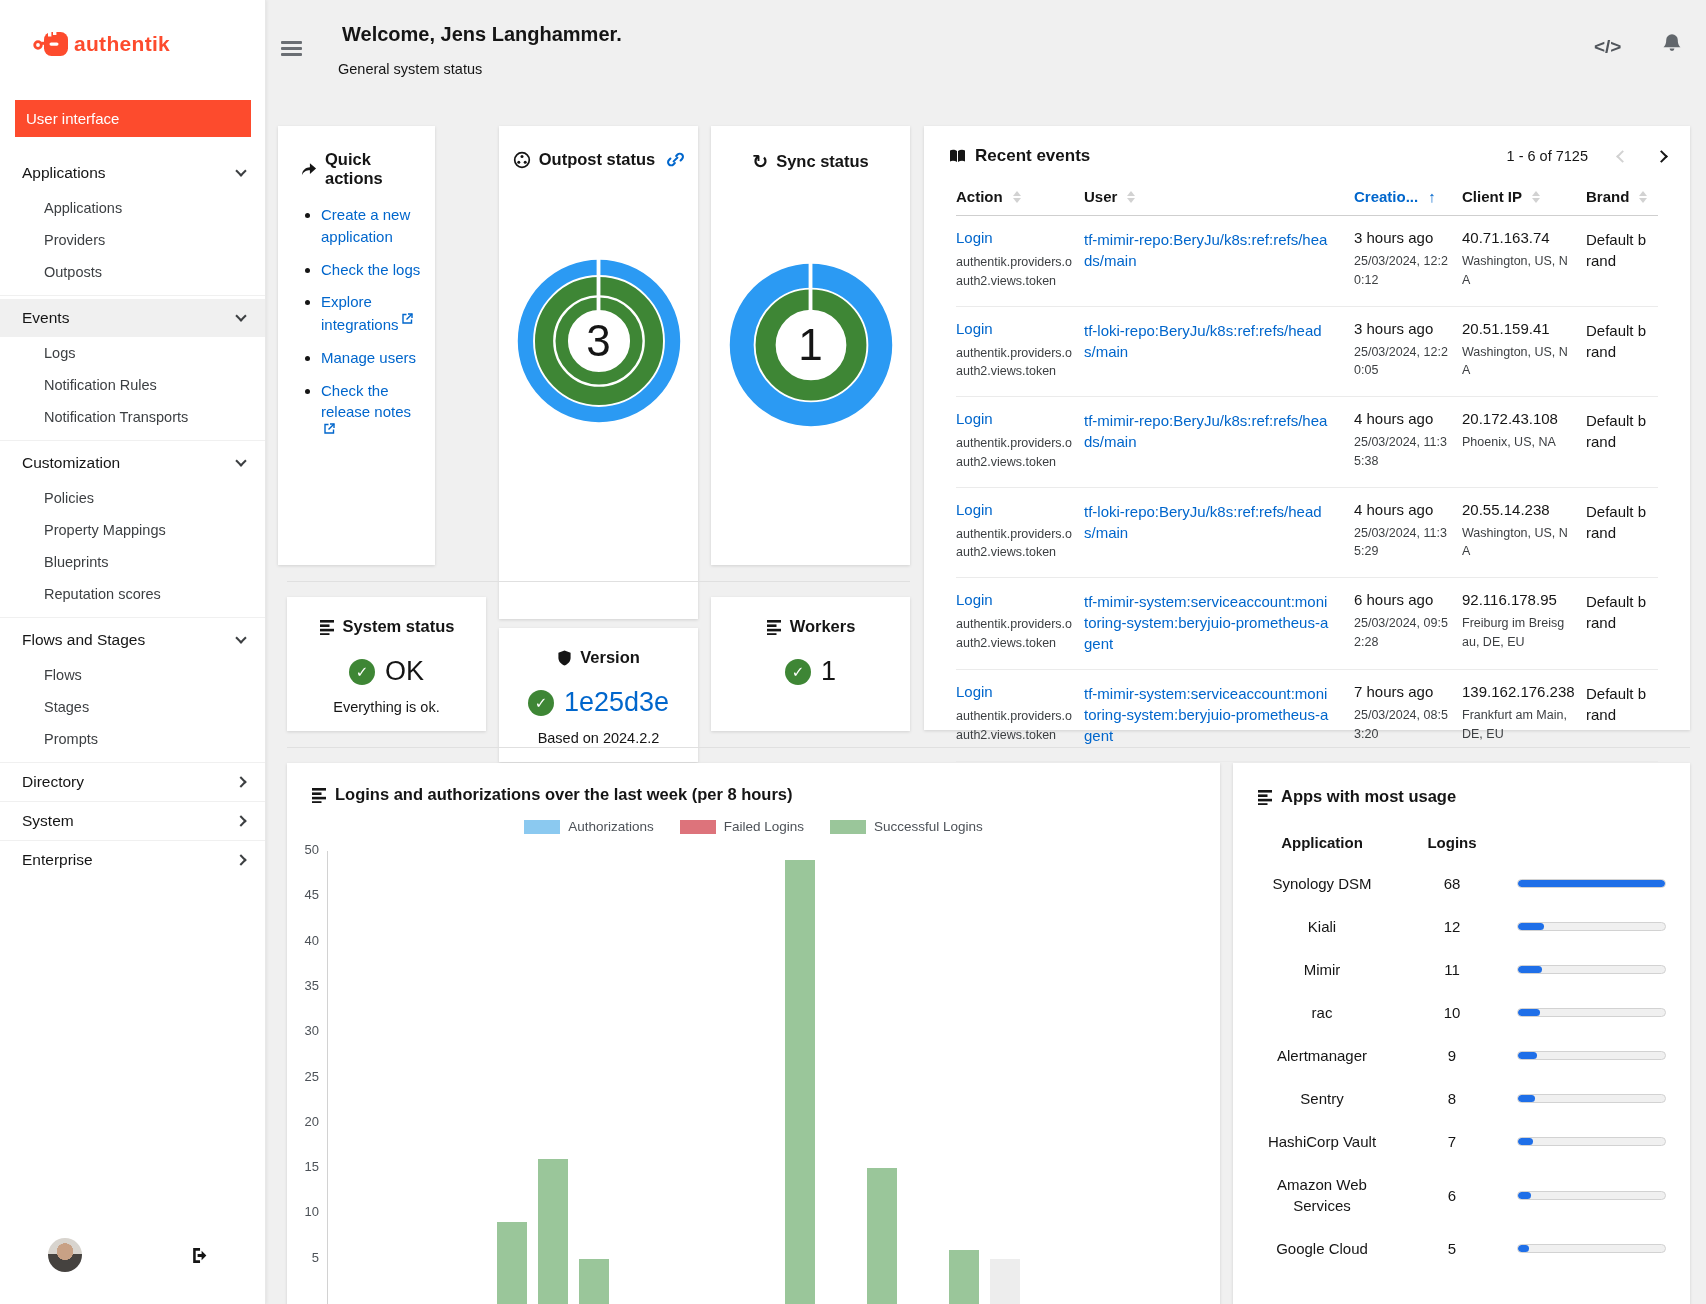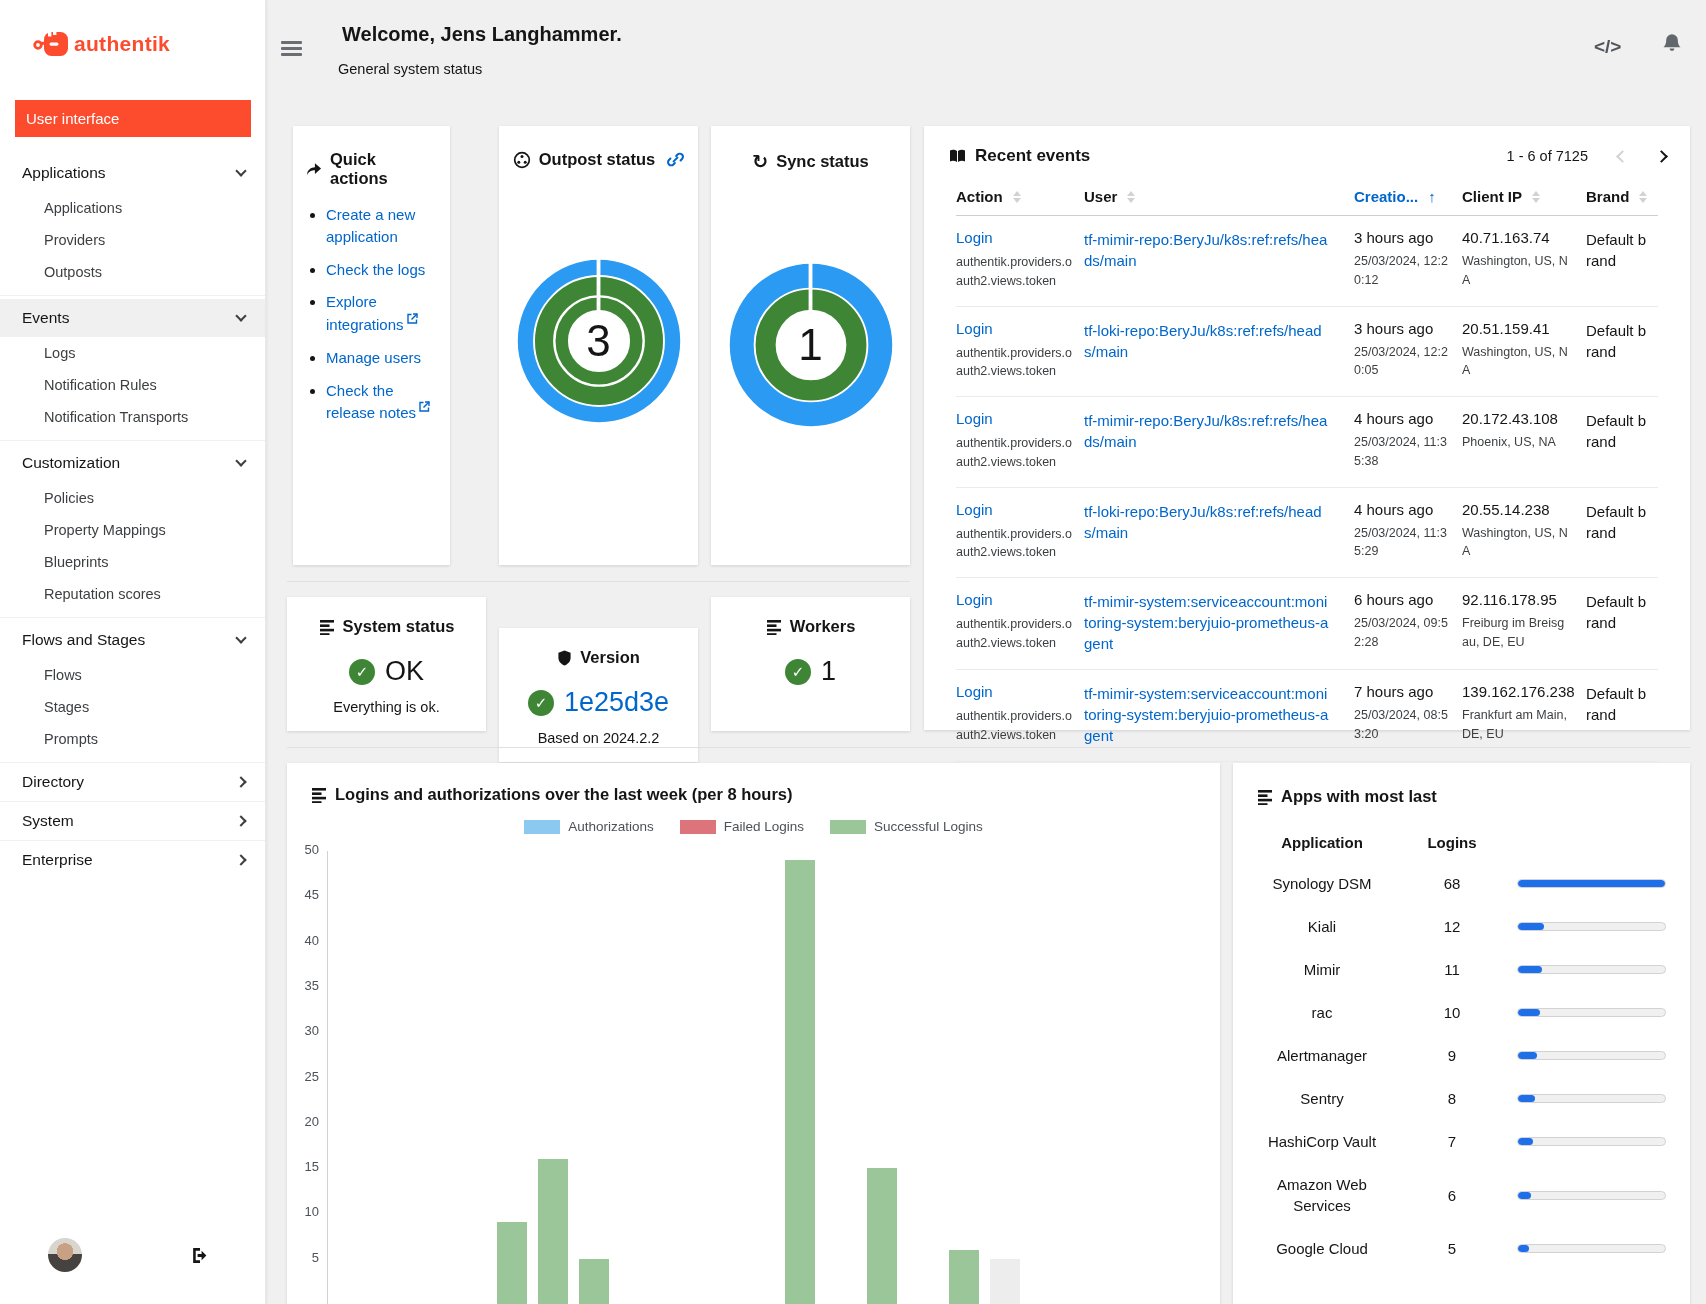--- a/index.html
+++ b/index.html
@@ -41,27 +41,27 @@
   .page-sub { position:absolute; left:72px; top:61px; font-size:14.5px; }
   .top-ic { position:absolute; top:36px; background:none; border:none; cursor:pointer; }
   .code-ic { left:1328px; font-size:19px; font-weight:bold; color:#51565c; font-family:inherit; }
   .bell-ic { left:1396px; top:33px; }
 
   .card { position:absolute; background:#fff; box-shadow:0 1px 3px rgba(0,0,0,.13); }
   .c-title { display:flex; align-items:center; gap:8px; font-size:16.5px; font-weight:bold; }
   .center-t { justify-content:center; }
 
   
-  #qa-card { left:27px; top:126px; width:157px; height:439px; padding:24px 14px 0 12px; }
+  #qa-card { left:12px; top:126px; width:157px; height:439px; padding:24px 14px 0 22px; }
   .qa-list { margin:16px 0 0 0; padding-left:21px; }
   .qa-list li { margin-bottom:11px; font-size:15px; line-height:1.45; color:#151515; }
   .qa-list a { color:#0066cc; text-decoration:none; }
 
   
-  #outpost-card { left:233px; top:126px; width:199px; height:439px; }
+  #outpost-card { left:233px; top:126px; width:199px; height:493px; }
   #sync-card    { left:445px; top:126px; width:199px; height:439px; }
   .donut-title { margin-top:24px; }
   .donut-wrap { position:relative; width:172px; margin:86px auto 0; }
   .donut-num { position:absolute; inset:0; display:flex; align-items:center; justify-content:center; font-size:44px; }
   .sync-glyph { font-size:19px; font-weight:bold; color:#151515; }
 
   
   #events-card { left:658px; top:126px; width:766px; height:604px; }
   .ev-top { display:flex; align-items:center; padding:20px 24px 8px 24px; }
   .pager { margin-left:auto; display:flex; align-items:center; gap:30px; font-size:14.5px; }
@@ -585,21 +585,21 @@
   <section class="card" id="apps-card">
     <div class="c-title">
       <span>
         <svg width="16" height="16" viewBox="0 0 16 16" fill="#151515">
           <rect x="1" y="1" width="14" height="2.6"></rect>
             <rect x="1" y="5.4" width="9.5" height="2.6"></rect>
           <rect x="1" y="9.8" width="14" height="2.6"></rect>
             <rect x="1" y="14.2" width="9.5" height="1.8"></rect>
         </svg>
       </span>
-      <span>Apps with most last</span>
+      <span>Apps with most usage</span>
     </div>
     <div class="apps-head">
       <div>Application</div>
       <div>Logins</div>
       <div></div>
     </div>
     <div>
         <div class="app-row">
           <div class="app-name">Synology DSM</div>
           <div class="app-count">68</div>

